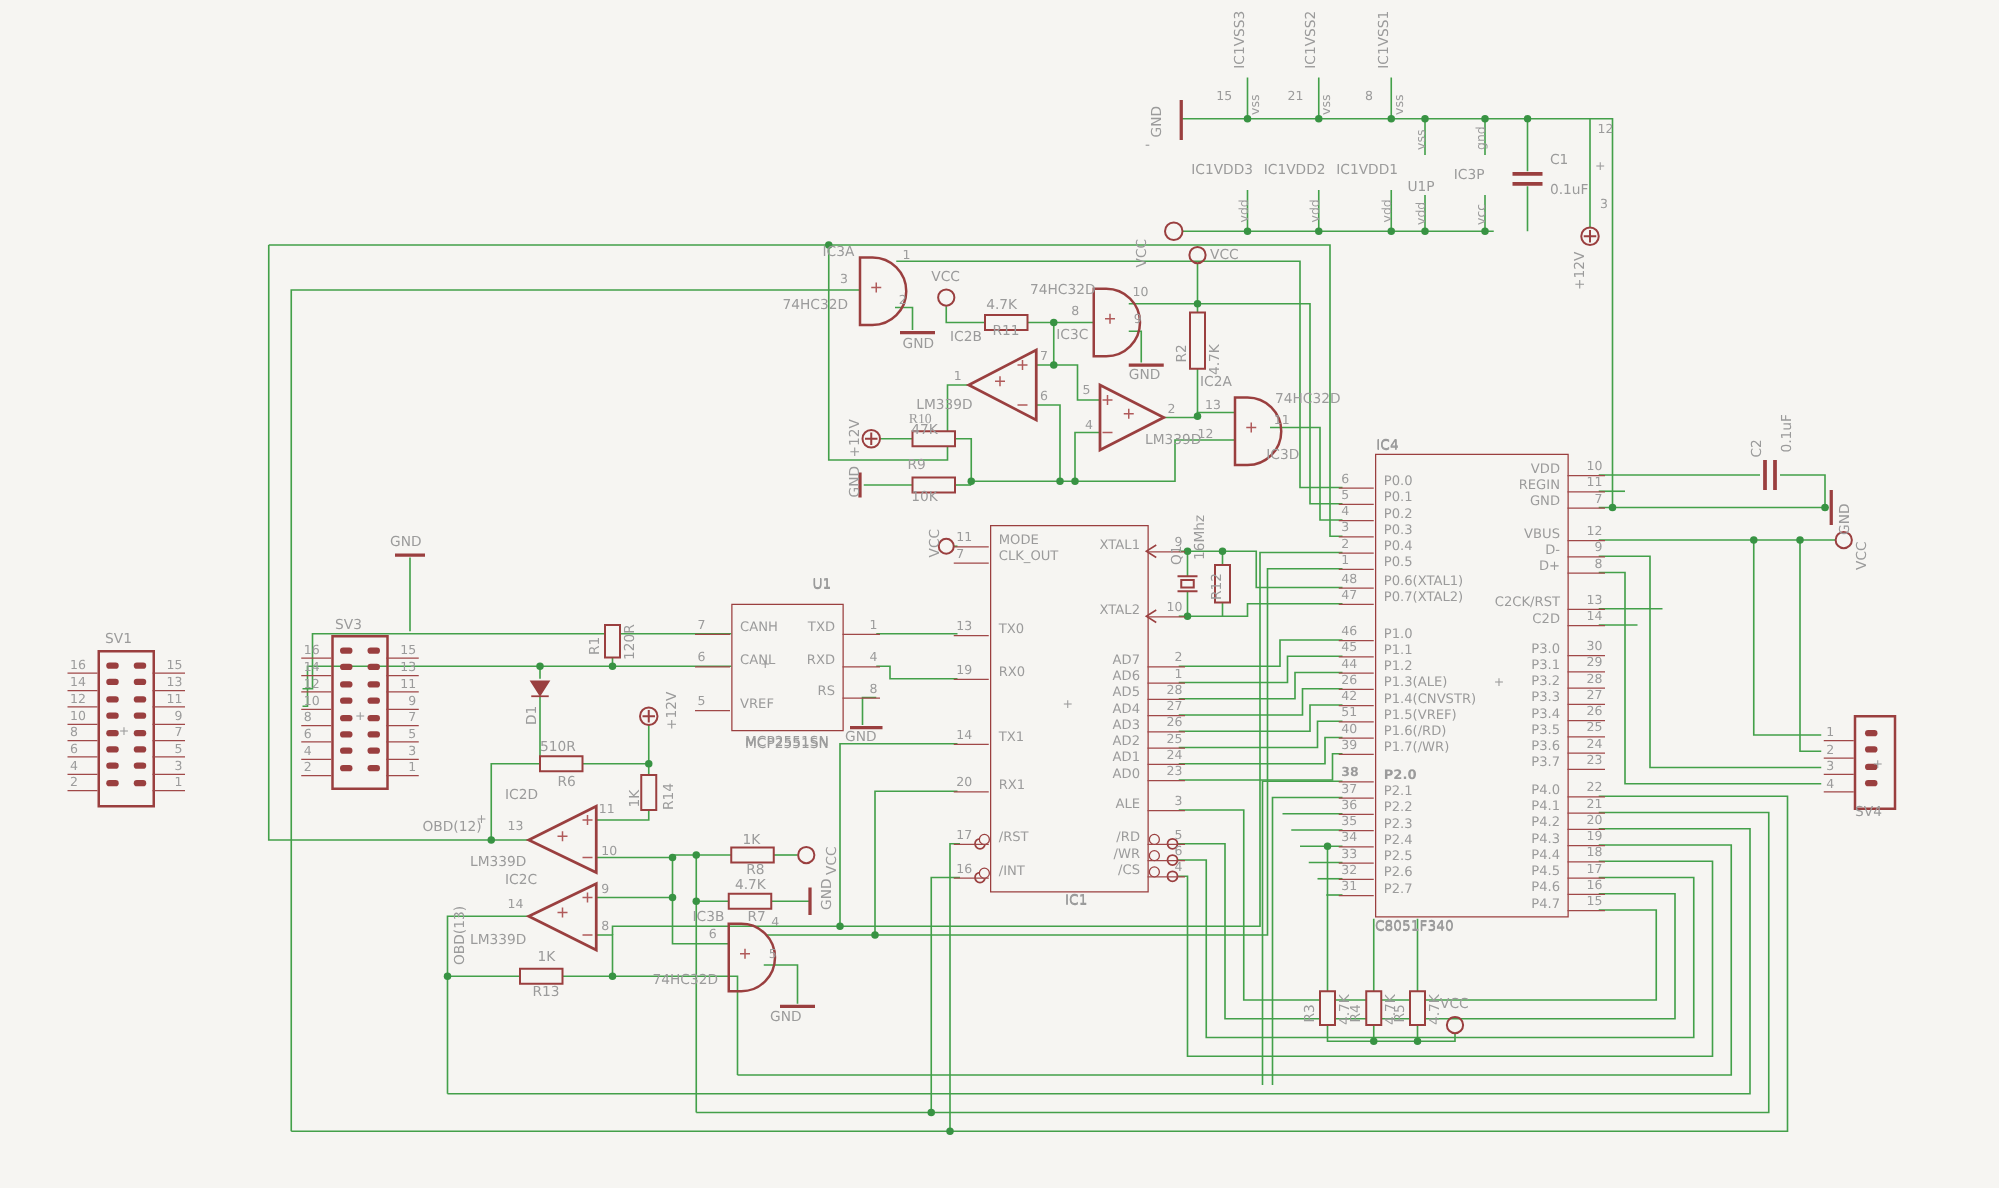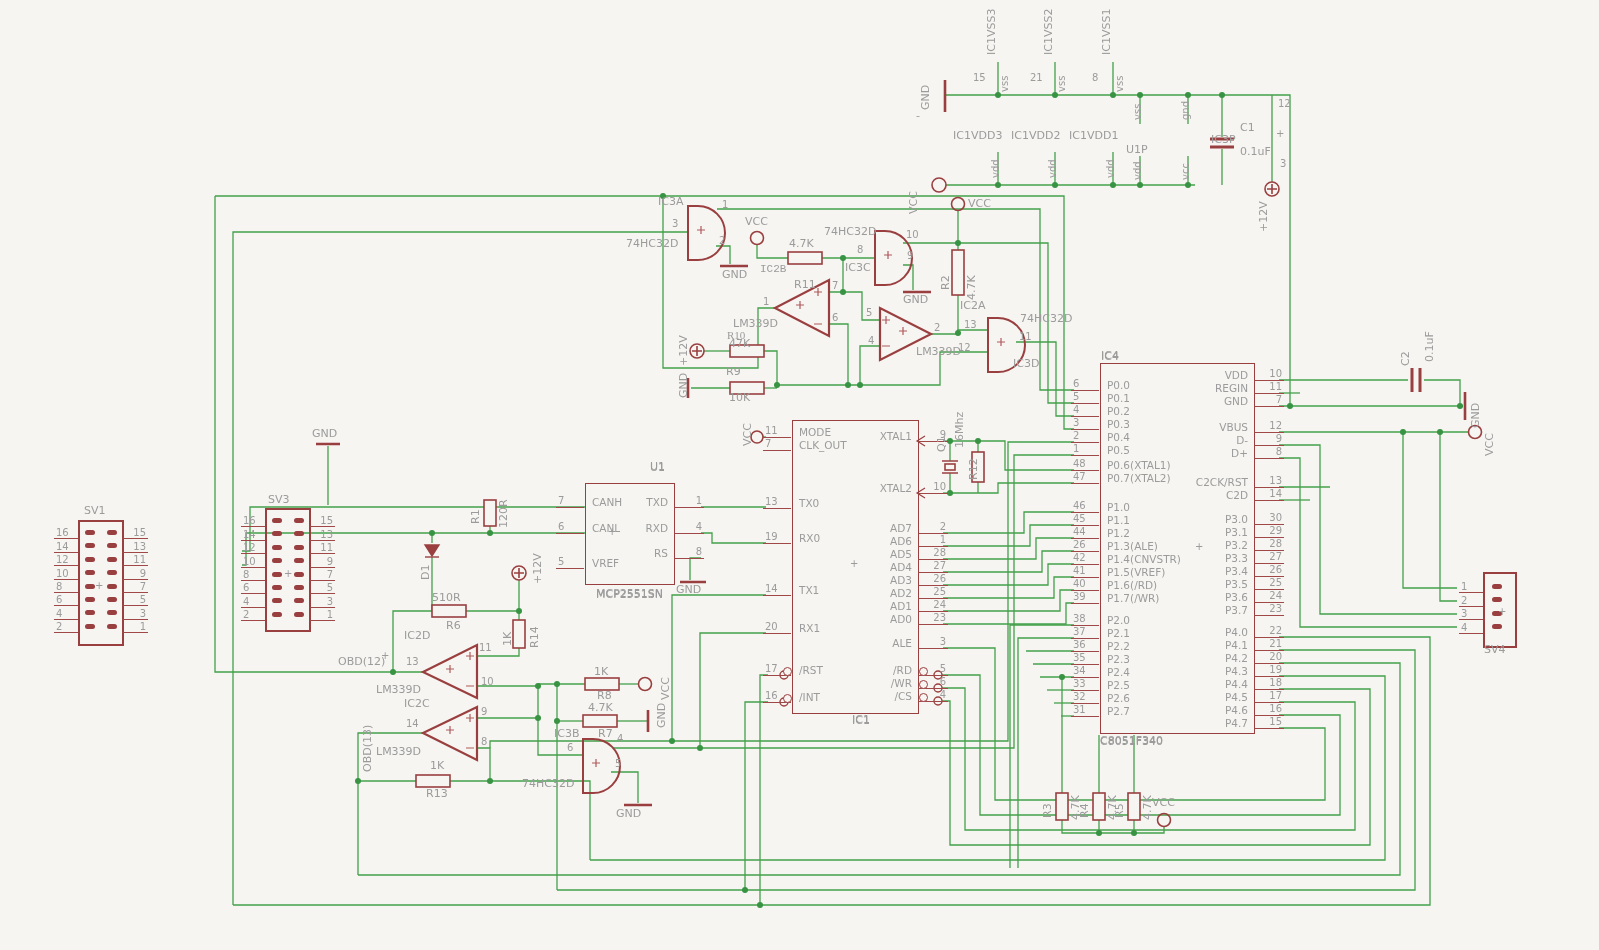--- a/index.html
+++ b/index.html
@@ -515,35 +515,35 @@
       <span class="pnum">26</span>
       <span class="pname">P1.3(ALE)</span>
 
     </div>
         <div class="prow">
       <span class="pnum">42</span>
       <span class="pname">P1.4(CNVSTR)</span>
 
     </div>
         <div class="prow">
-      <span class="pnum">41</span>
+      <span class="pnum">51</span>
       <span class="pname">P1.5(VREF)</span>
 
     </div>
         <div class="prow">
       <span class="pnum">40</span>
       <span class="pname">P1.6(/RD)</span>
 
     </div>
         <div class="prow">
       <span class="pnum">39</span>
       <span class="pname">P1.7(/WR)</span>
 
     </div>
-        <div class="prow" style="margin-top: 9px;">
+        <div class="prow" style="margin-top: 9px; font-weight: bold;">
       <span class="pnum">38</span>
       <span class="pname">P2.0</span>
 
     </div>
         <div class="prow">
       <span class="pnum">37</span>
       <span class="pname">P2.1</span>
 
     </div>
         <div class="prow">
@@ -837,48 +837,48 @@
       <span class="lbl rot" style="left: 908px; top: 214px;">VCC</span>
       <span class="lbl" style="left: 953px; top: 130px;">IC1VDD3</span>
       <span class="lbl rot small" style="left: 990px; top: 178px;">vdd</span>
       <span class="lbl" style="left: 1011px; top: 130px;">IC1VDD2</span>
       <span class="lbl rot small" style="left: 1047px; top: 178px;">vdd</span>
       <span class="lbl" style="left: 1069px; top: 130px;">IC1VDD1</span>
       <span class="lbl rot small" style="left: 1105px; top: 178px;">vdd</span>
       <span class="lbl" style="left: 1126px; top: 144px;">U1P</span>
       <span class="lbl rot small" style="left: 1132px; top: 120px;">vss</span>
       <span class="lbl rot small" style="left: 1132px; top: 180px;">vdd</span>
-      <span class="lbl" style="left: 1163px; top: 134px; margin-left: 48px;">IC3P</span>
+      <span class="lbl" style="left: 1163px; top: 134px;">IC3P</span>
       <span class="lbl rot small" style="left: 1180px; top: 120px;">gnd</span>
       <span class="lbl rot small" style="left: 1180px; top: 180px;">vcc</span>
       <span class="lbl" style="left: 1240px; top: 122px;">C1</span>
       <span class="lbl" style="left: 1240px; top: 146px;">0.1uF</span>
       <span class="lbl small" style="left: 1278px; top: 98px;">12</span>
       <span class="lbl small" style="left: 1276px; top: 128px;">+</span>
       <span class="lbl small" style="left: 1280px; top: 158px;">3</span>
       <span class="lbl rot" style="left: 1258px; top: 232px;">+12V</span>
       <span class="lbl" style="left: 658px; top: 196px;">IC3A</span>
       <span class="lbl small" style="left: 672px; top: 218px;">3</span>
       <span class="lbl small" style="left: 722px; top: 199px;">1</span>
       <span class="lbl small" style="left: 719px; top: 235px;">2</span>
       <span class="lbl" style="left: 626px; top: 238px;">74HC32D</span>
       <span class="lbl" style="left: 722px; top: 269px;">GND</span>
       <span class="lbl" style="left: 745px; top: 216px;">VCC</span>
       <span class="lbl" style="left: 789px; top: 238px;">4.7K</span>
-      <span class="lbl" style="left: 794px; top: 279px;">R11</span>
+      <span class="lbl" style="left: 794px; top: 259px;">R11</span>
       <span class="lbl" style="left: 824px; top: 226px;">74HC32D</span>
       <span class="lbl" style="left: 845px; top: 262px;">IC3C</span>
       <span class="lbl small" style="left: 857px; top: 244px;">8</span>
       <span class="lbl small" style="left: 906px; top: 229px;">10</span>
       <span class="lbl small" style="left: 907px; top: 250px;">9</span>
       <span class="lbl" style="left: 903px; top: 294px;">GND</span>
       <span class="lbl" style="left: 968px; top: 198px;">VCC</span>
       <span class="lbl rot" style="left: 940px; top: 290px;">R2</span>
       <span class="lbl rot" style="left: 966px; top: 300px;">4.7K</span>
-      <span class="lbl" style="left: 760px; top: 264px; font-family: Liberation Mono, monospace;">IC2B</span>
+      <span class="lbl" style="left: 760px; top: 264px;">IC2B</span>
       <span class="lbl small" style="left: 763px; top: 296px;">1</span>
       <span class="lbl small" style="left: 832px; top: 280px;">7</span>
       <span class="lbl small" style="left: 832px; top: 312px;">6</span>
       <span class="lbl" style="left: 733px; top: 318px;">LM339D</span>
       <span class="lbl rot" style="left: 678px; top: 366px;">+12V</span>
       <span class="lbl" style="left: 727px; top: 330px; font-family: Liberation Serif, serif;">R10</span>
       <span class="lbl" style="left: 729px; top: 338px;">47K</span>
       <span class="lbl rot" style="left: 678px; top: 398px;">GND</span>
       <span class="lbl" style="left: 726px; top: 366px;">R9</span>
       <span class="lbl" style="left: 729px; top: 392px;">10K</span>

